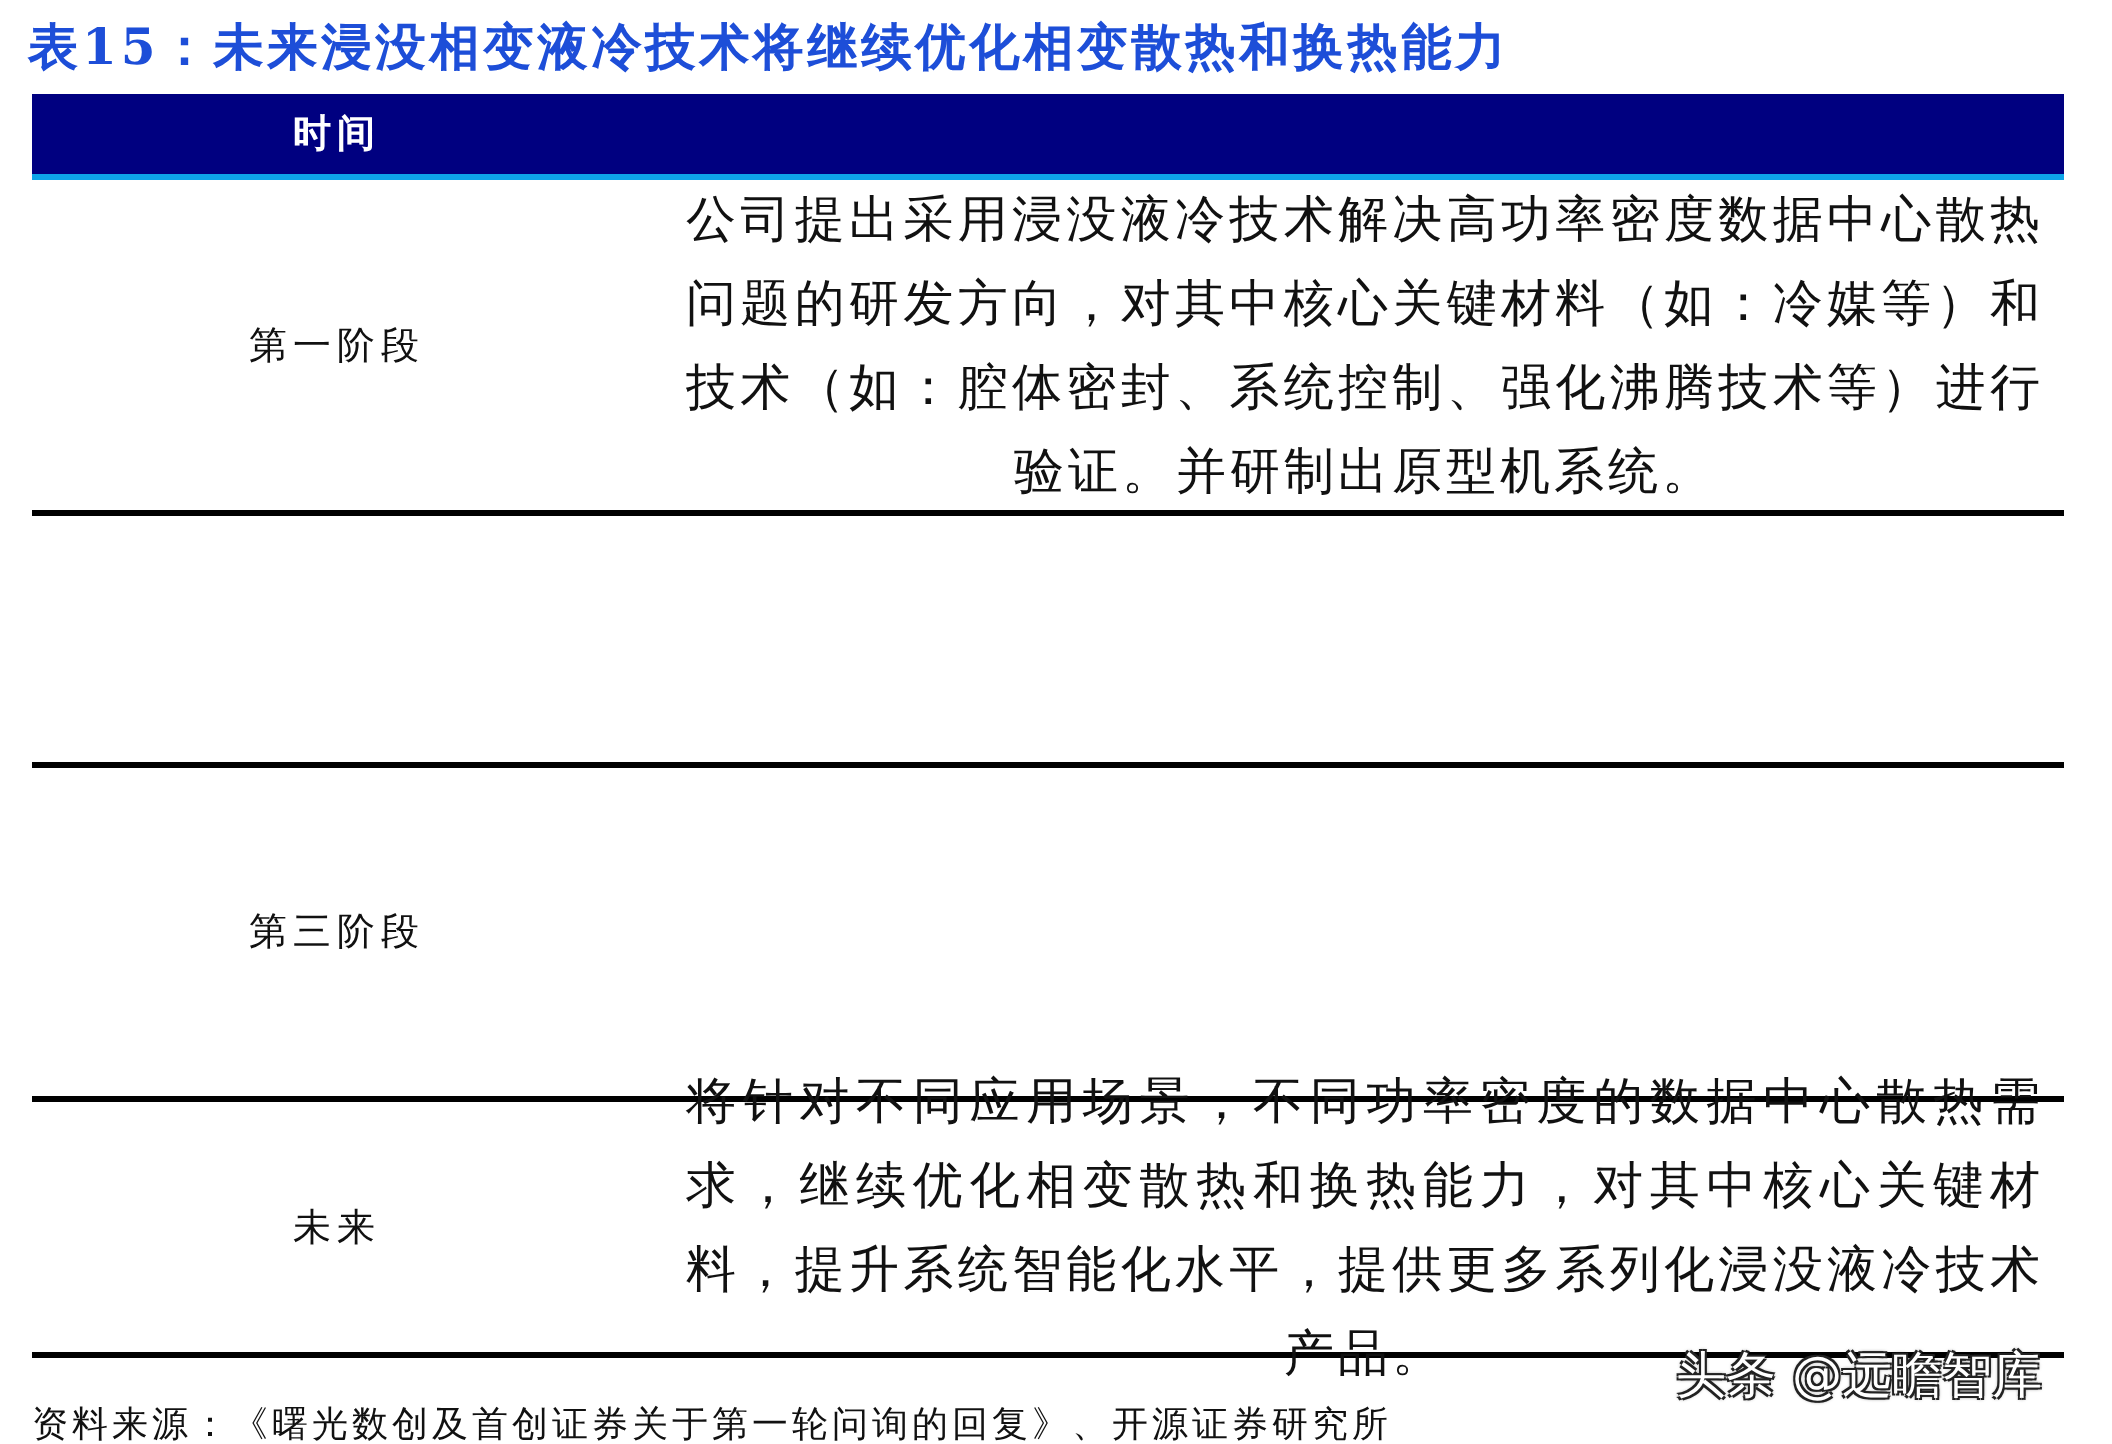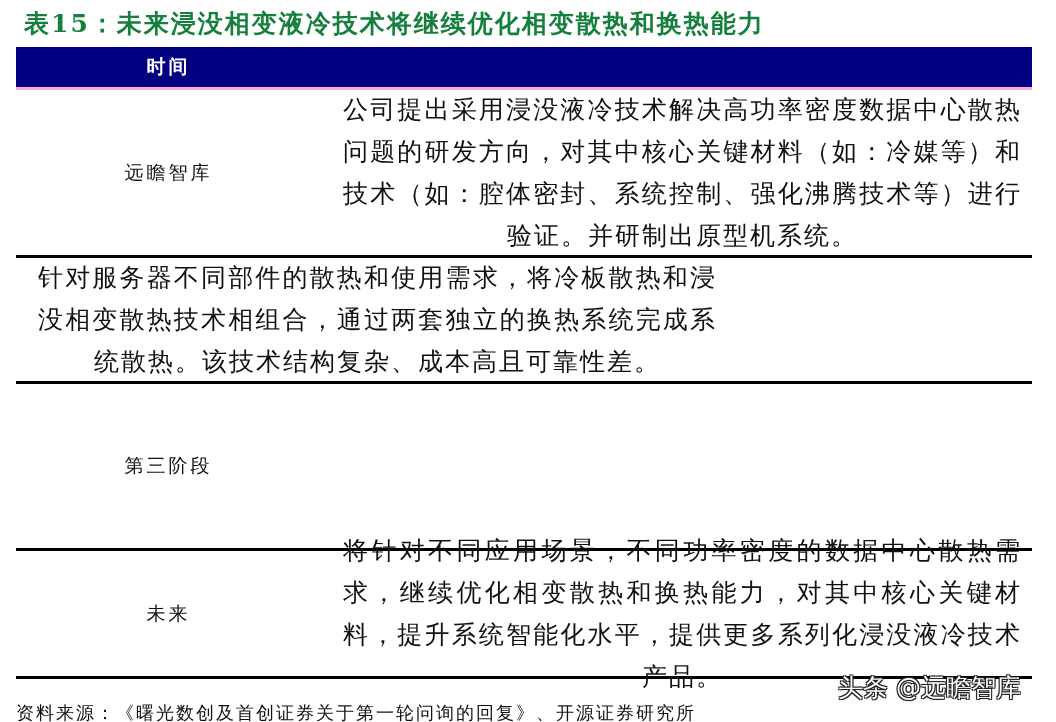--- a/index.html
+++ b/index.html
@@ -10,40 +10,40 @@
     body {
       width: 1056px;
       height: 722px;
       position: relative;
       overflow: hidden;
       font-family: "DejaVu Serif", "Liberation Serif", serif;
       color: #111111;
     }
     .title {
       position: absolute;
-      left: 24px;
+      left: 14px;
       top: 8px;
       font-size: 25px;
       font-weight: bold;
-      color: #15803d;
+      color: #1d4ed8;
       letter-spacing: 2px;
       white-space: nowrap;
       line-height: 32px;
     }
     .table {
       position: absolute;
       left: 16px;
       top: 47px;
       width: 1016px;
     }
     .thead {
       display: flex;
       background: #000080;
       height: 40px;
-      border-bottom: 3px solid #f9a8d4;
+      border-bottom: 3px solid #0ea5e9;
       align-items: center;
     }
     .th {
       color: #ffffff;
       font-weight: bold;
       font-size: 19px;
       letter-spacing: 3px;
       text-align: center;
     }
     .col-time { width: 305px; flex: 0 0 305px; }
@@ -98,26 +98,25 @@
 <body>
 
 <div class="title">表15：未来浸没相变液冷技术将继续优化相变散热和换热能力</div>
 
 <div class="table">
   <div class="thead">
     <div class="th col-time">时间</div>
   </div>
 
   <div class="row r1">
-    <div class="cell-time col-time">远瞻智库</div>
+    <div class="cell-time col-time">第一阶段</div>
     <div class="cell-desc col-desc">公司提出采用浸没液冷技术解决高功率密度数据中心散热问题的研发方向，对其中核心关键材料（如：冷媒等）和技术（如：腔体密封、系统控制、强化沸腾技术等）进行验证。并研制出原型机系统。</div>
   </div>
 
   <div class="row r2">
-    <div class="cell-desc col-desc">针对服务器不同部件的散热和使用需求，将冷板散热和浸没相变散热技术相组合，通过两套独立的换热系统完成系统散热。该技术结构复杂、成本高且可靠性差。</div>
   </div>
 
   <div class="row r3">
     <div class="cell-time col-time">第三阶段</div>
   </div>
 
   <div class="row r4">
     <div class="cell-time col-time">未来</div>
     <div class="cell-desc col-desc">将针对不同应用场景，不同功率密度的数据中心散热需求，继续优化相变散热和换热能力，对其中核心关键材料，提升系统智能化水平，提供更多系列化浸没液冷技术产品。</div>
   </div>

